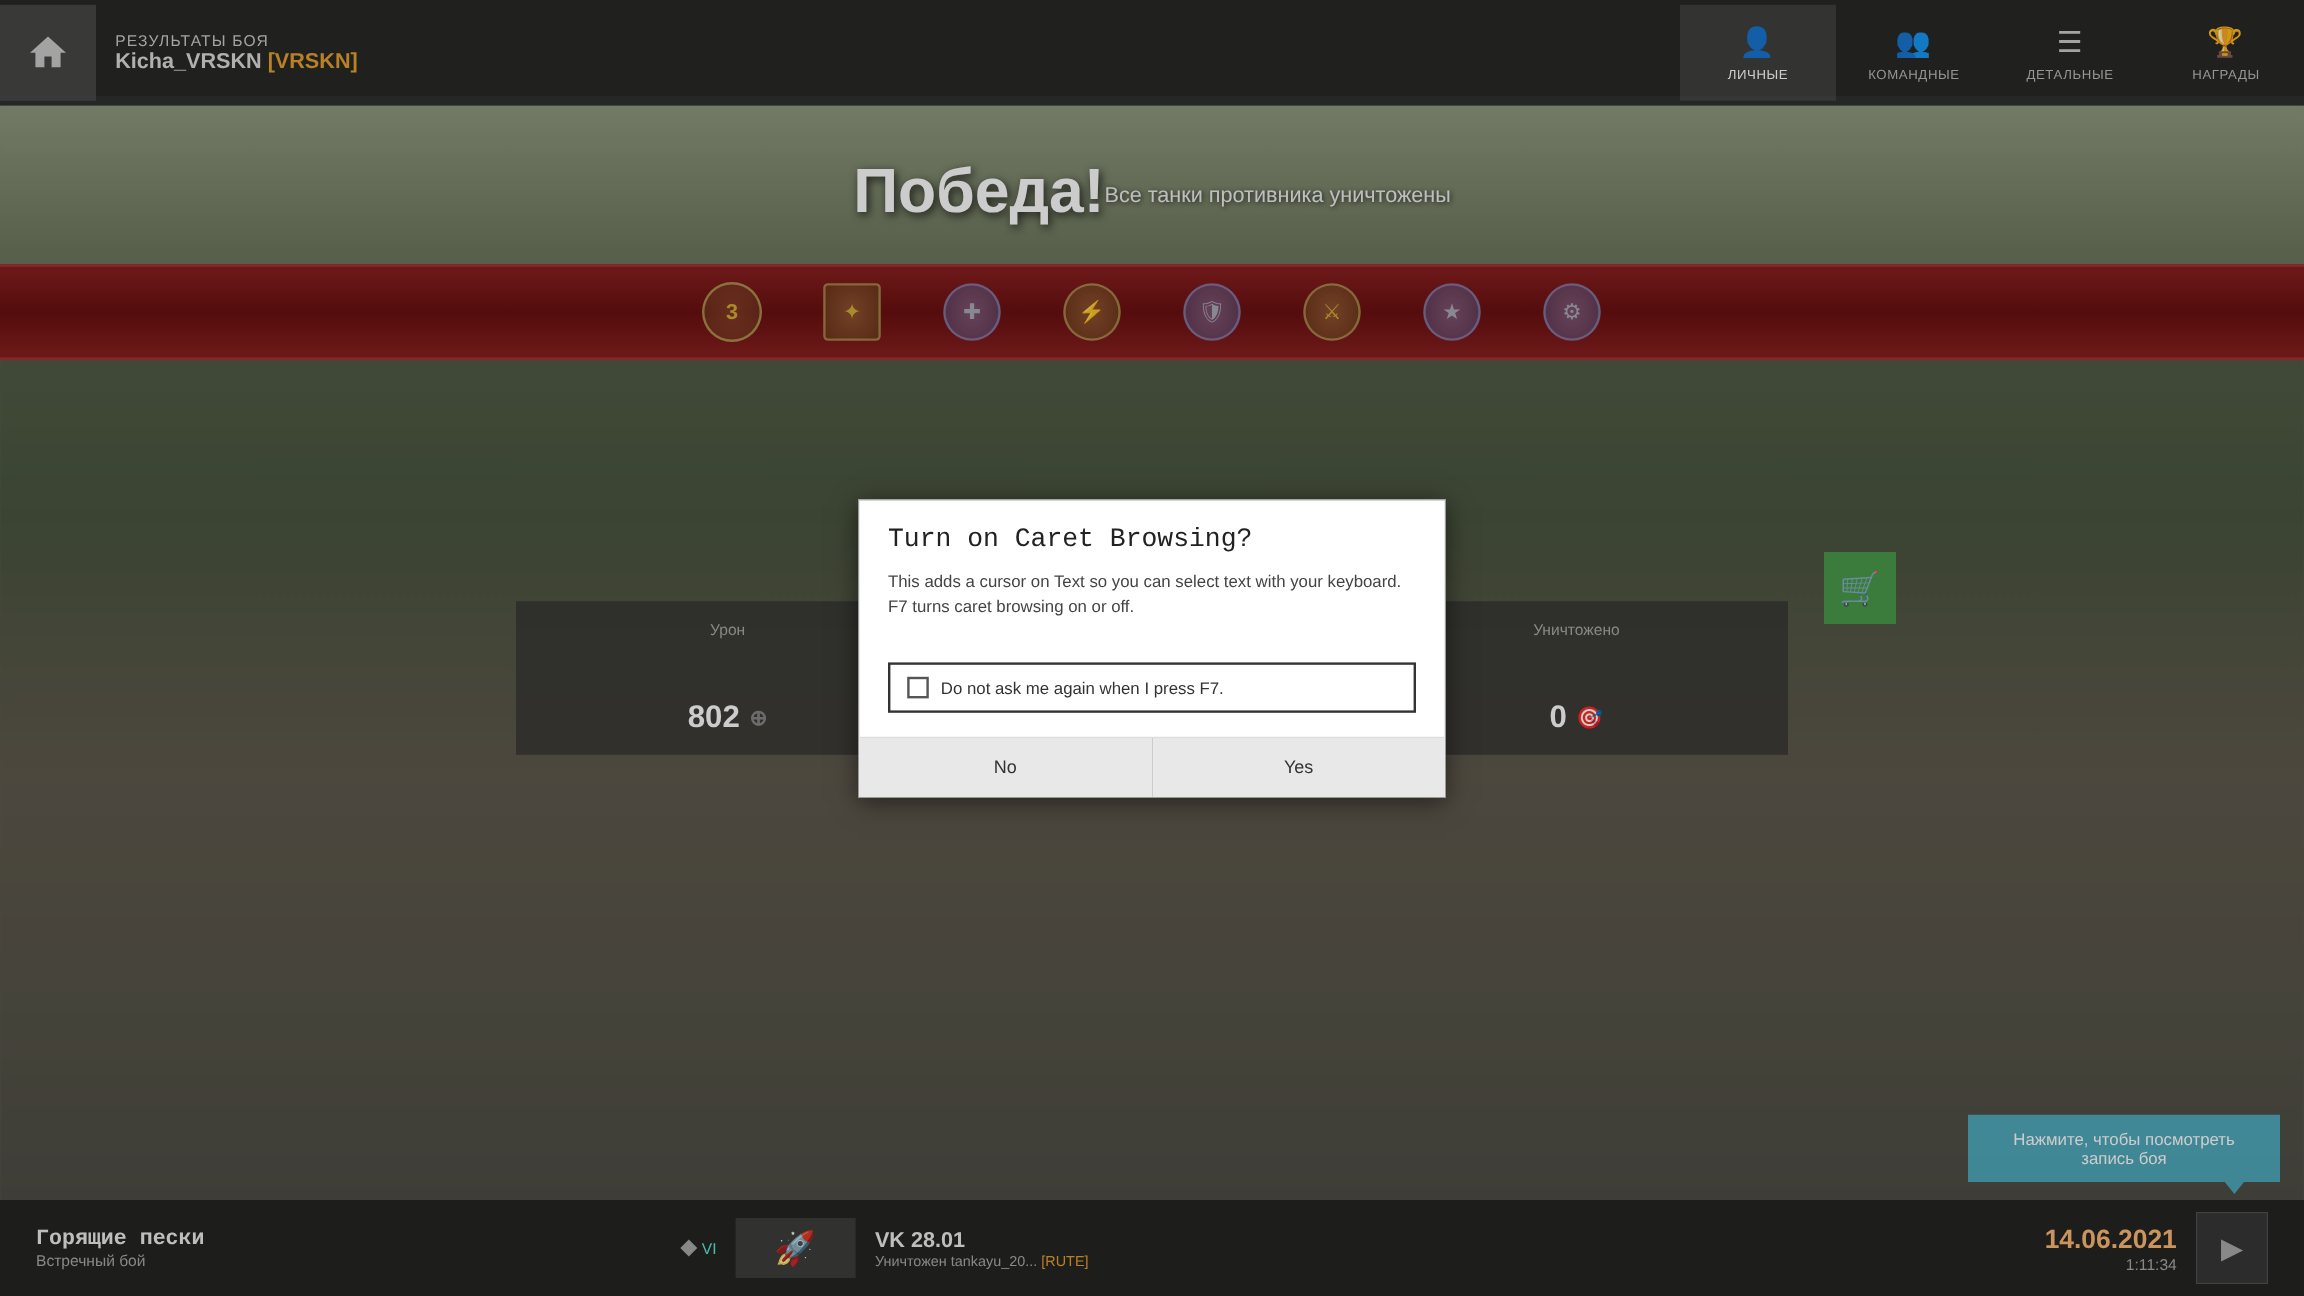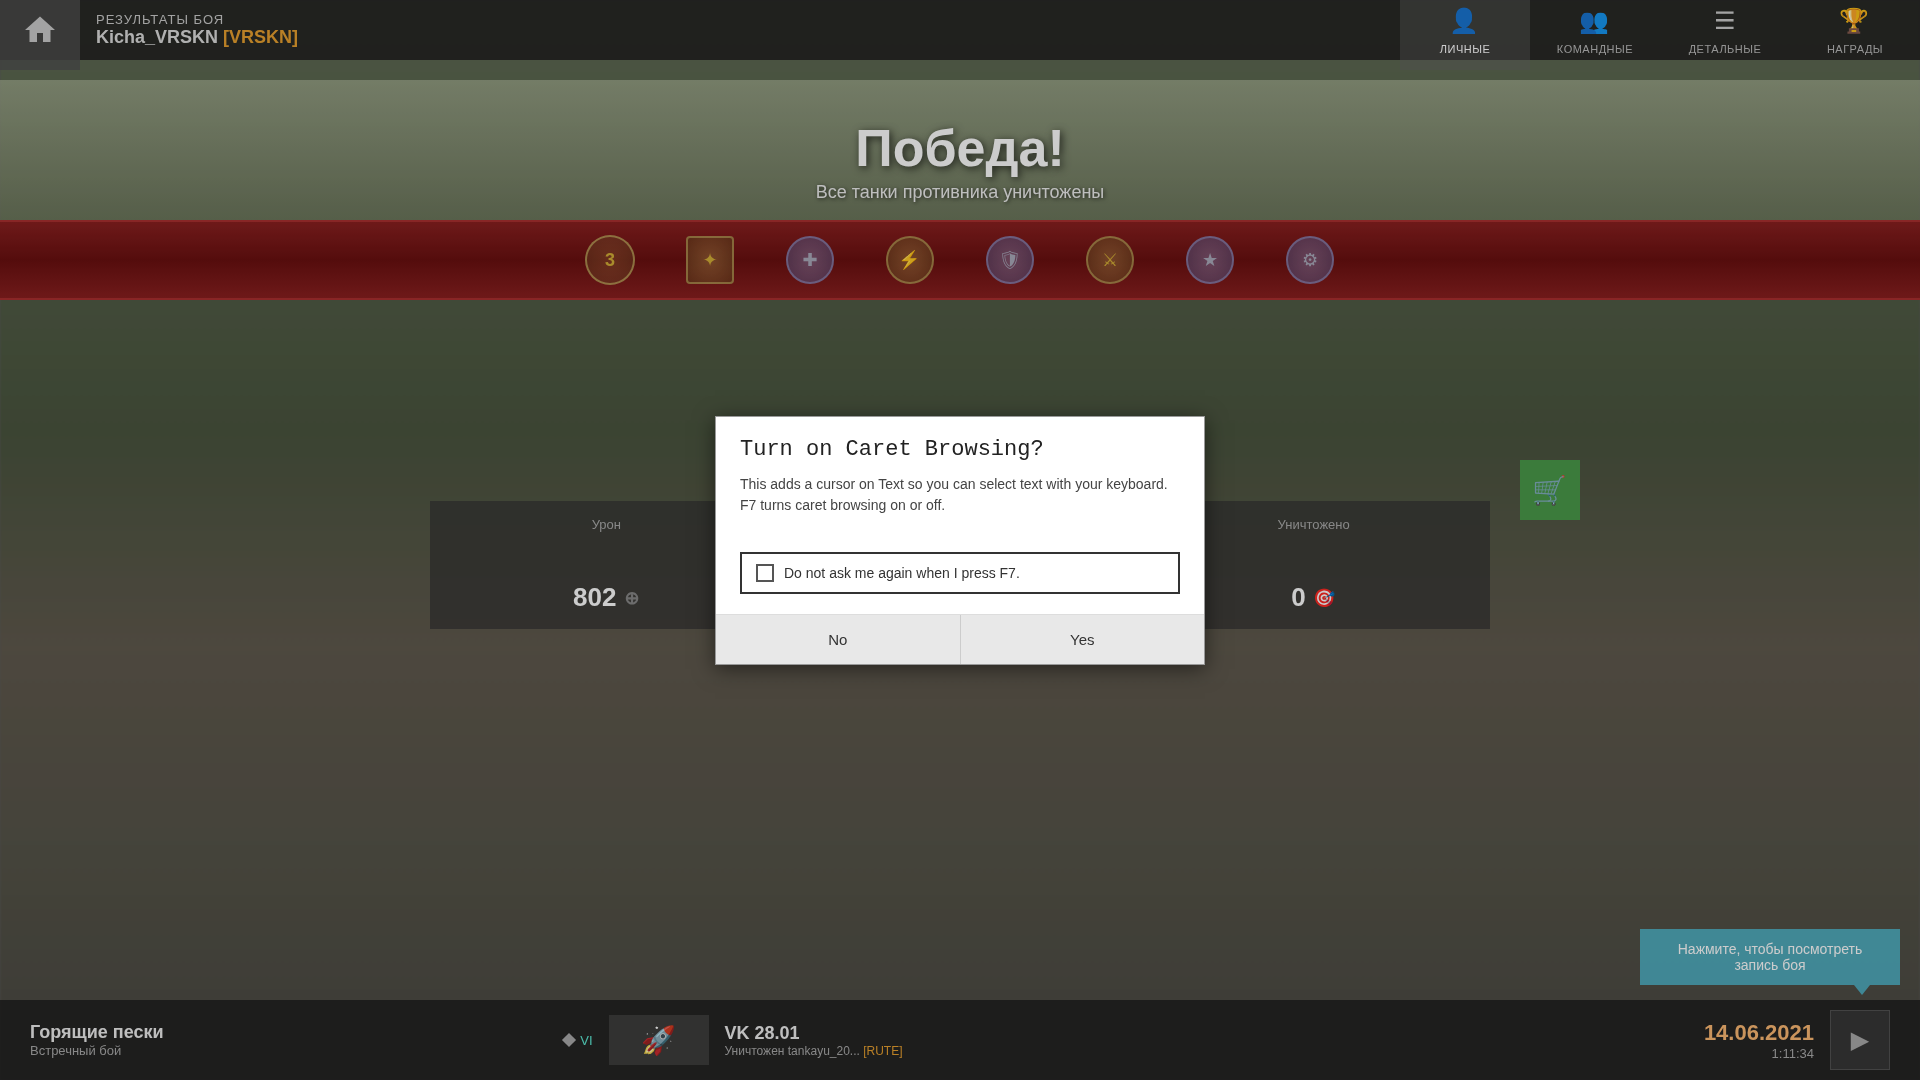--- a/index.html
+++ b/index.html
@@ -19,21 +19,21 @@
       top: 0; left: 0;
       width: 100%; height: 100%;
       background: linear-gradient(180deg, #8a9a7a 0%, #7a8a6a 20%, #6a7a5a 40%, #8a8070 60%, #7a7868 80%, #6a6860 100%);
       filter: blur(1px) brightness(0.7);
     }
 
     
     .header {
       position: absolute;
       top: 0; left: 0; right: 0;
-      height: 60px;
+      height: 88px;
       background: rgba(30,30,30,0.85);
       display: flex;
       align-items: center;
       z-index: 10;
     }
 
     .header-home {
       width: 80px;
       height: 80px;
       background: rgba(80,80,80,0.8);
@@ -109,21 +109,21 @@
     }
 
     
     .victory-banner {
       position: absolute;
       top: 80px;
       left: 0; right: 0;
       height: 160px;
       background: linear-gradient(180deg, rgba(180,190,160,0.6) 0%, rgba(120,130,100,0.5) 100%);
       display: flex;
-      flex-direction: column;
+      flex-direction: row;
       align-items: center;
       justify-content: center;
       z-index: 5;
     }
 
     .victory-text {
       font-size: 52px;
       font-weight: bold;
       color: #fff;
       text-shadow: 2px 2px 8px rgba(0,0,0,0.7);
@@ -252,20 +252,21 @@
 
     .map-info {
       display: flex;
       flex-direction: column;
     }
 
     .map-name {
       color: #eee;
       font-size: 18px;
       font-weight: bold;
+      font-family: Liberation Mono, monospace;
     }
 
     .battle-type {
       color: #aaa;
       font-size: 13px;
     }
 
     .tank-info {
       display: flex;
       align-items: center;

